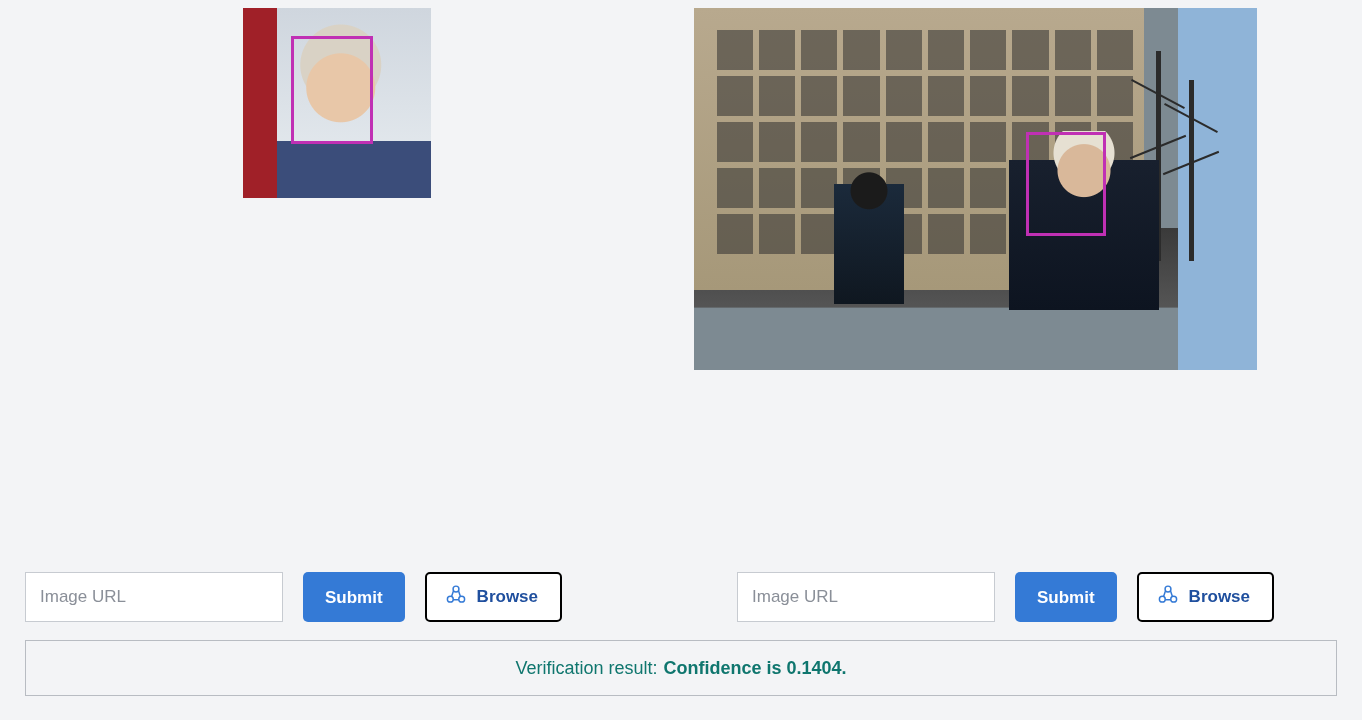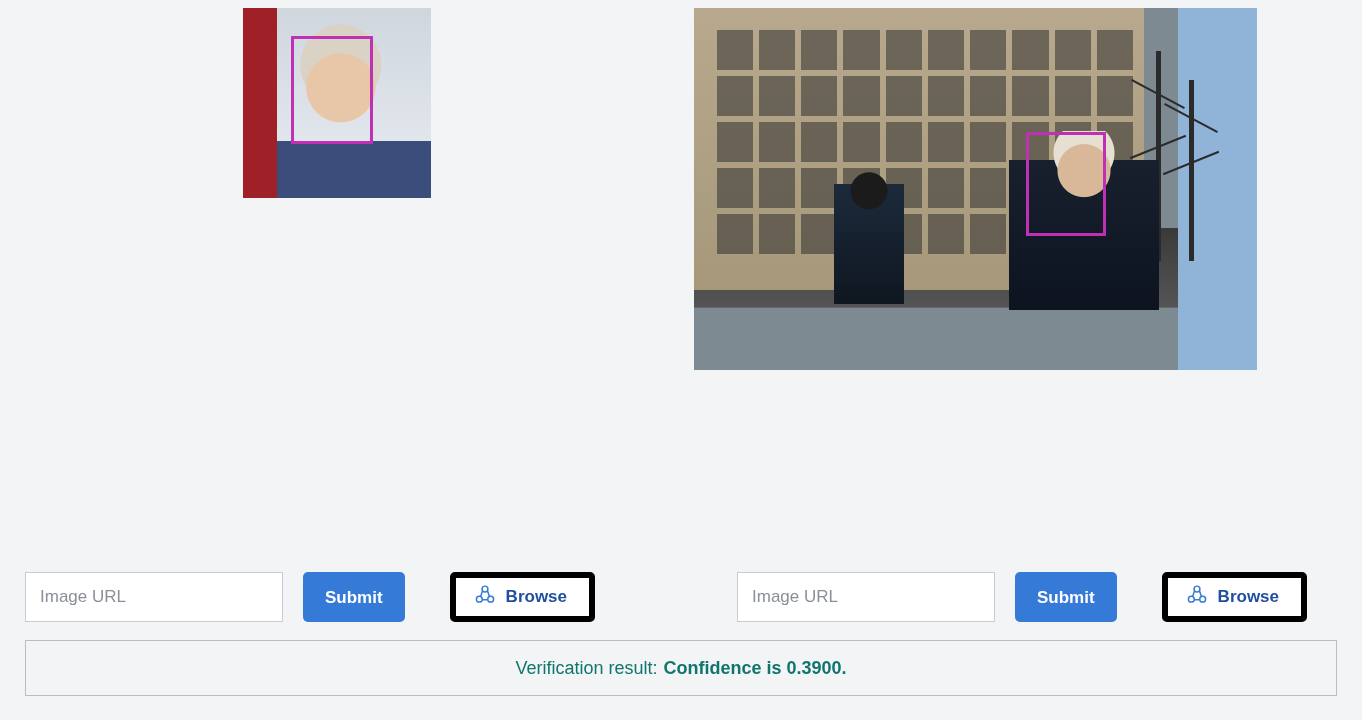--- a/index.html
+++ b/index.html
@@ -139,31 +139,30 @@
     background: #347ad6;
     color: #fff;
     font-size: 17px;
     font-weight: 600;
     cursor: pointer;
   }
 
   .browse-btn {
     height: 50px;
     padding: 0 22px 0 18px;
-    border: 6px solid #000000;
+    border: 2px solid #000000;
     border-radius: 5px;
     background: #fff;
     color: #1f4f9e;
     font-size: 17px;
     font-weight: 600;
     cursor: pointer;
     display: inline-flex;
     align-items: center;
     gap: 10px;
-    margin-left: 25px;
   }
   .browse-btn svg { width: 22px; height: 22px; }
 
   .result-bar {
     position: absolute;
     left: 25px; right: 25px;
     top: 640px;
     height: 56px;
     border: 1px solid #b8bcc2;
     background: #f3f4f6;
@@ -278,14 +277,14 @@
           <path d="M9.3 7.3 L7.2 13.6 M14.7 7.3 L16.8 13.6 M8.9 17.2 L15.1 17.2"></path>
         </svg>
       </span>
       <span>Browse</span>
     </button>
   </div>
 </div>
 
 <div class="result-bar">
   <span>Verification result: </span>
-  <span class="bold">Confidence is 0.3900.</span>
+  <span class="bold">Confidence is 0.1404.</span>
 </div>
 
 </body></html>

